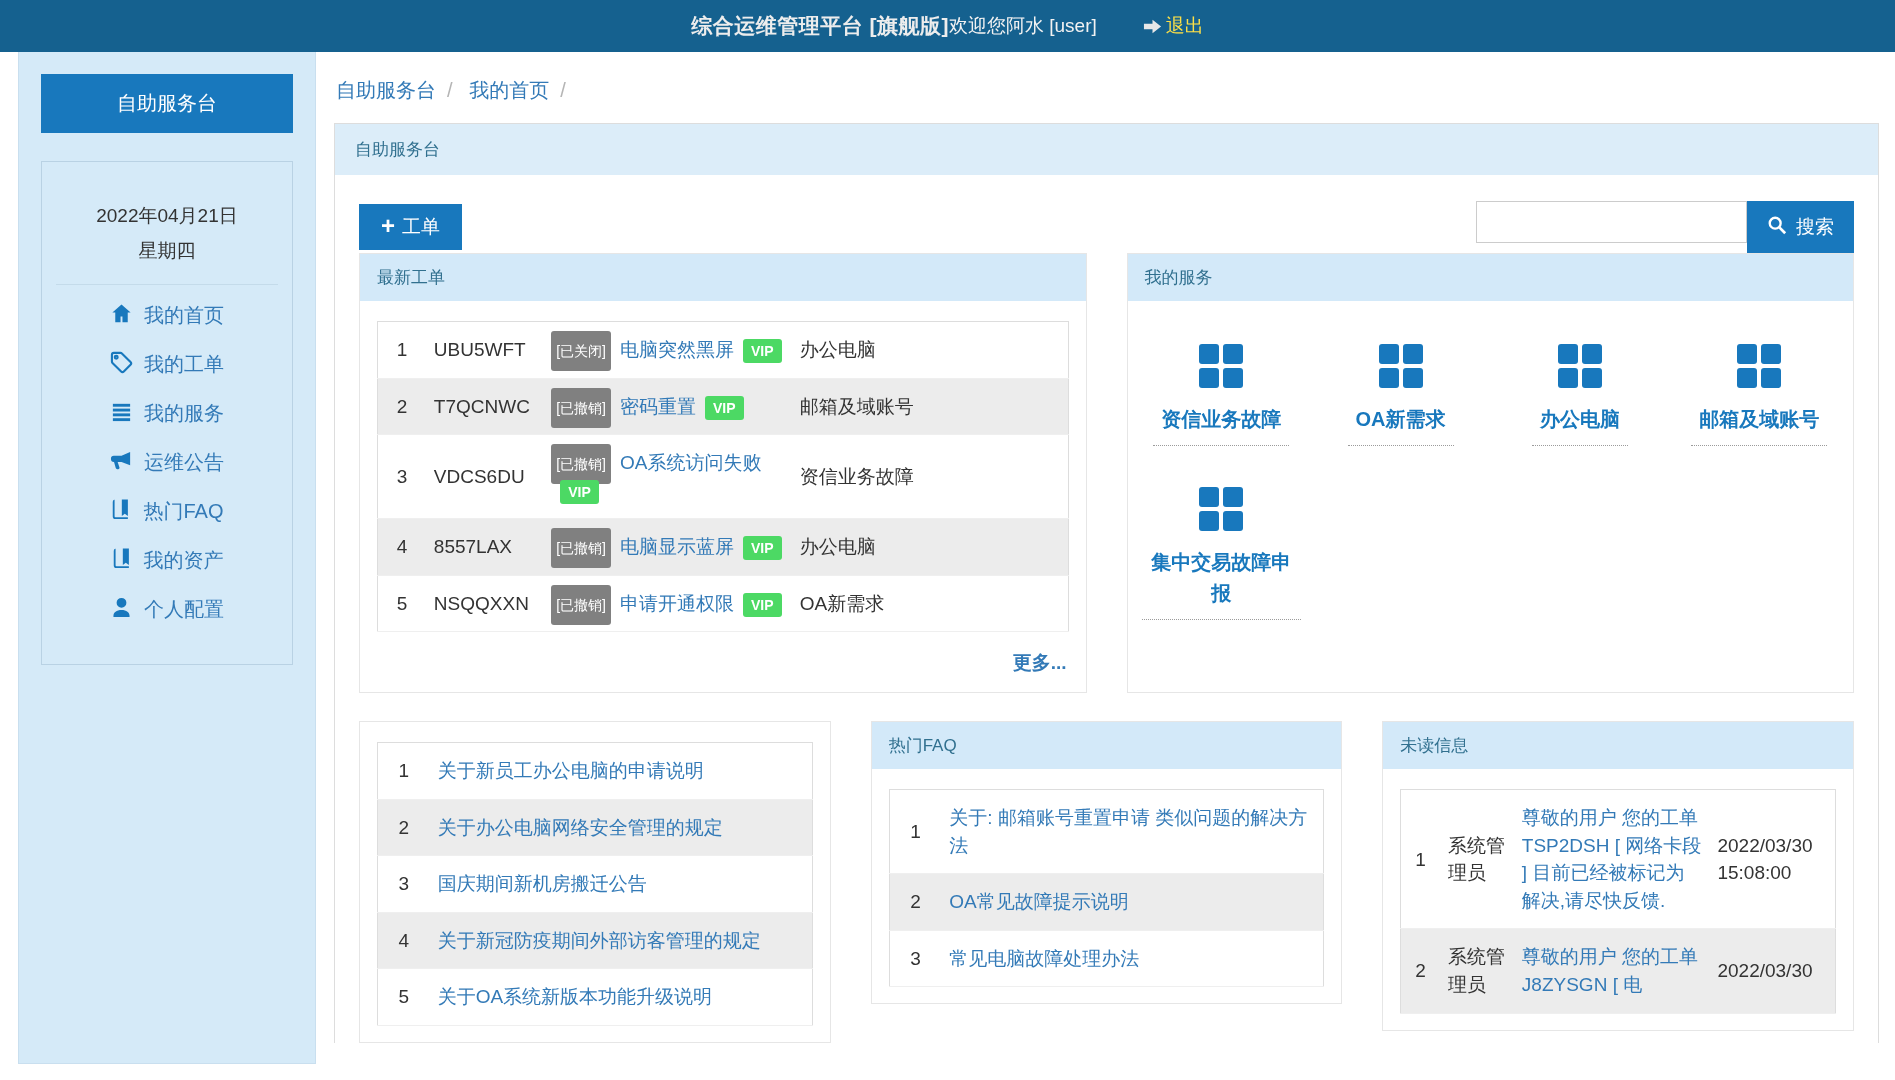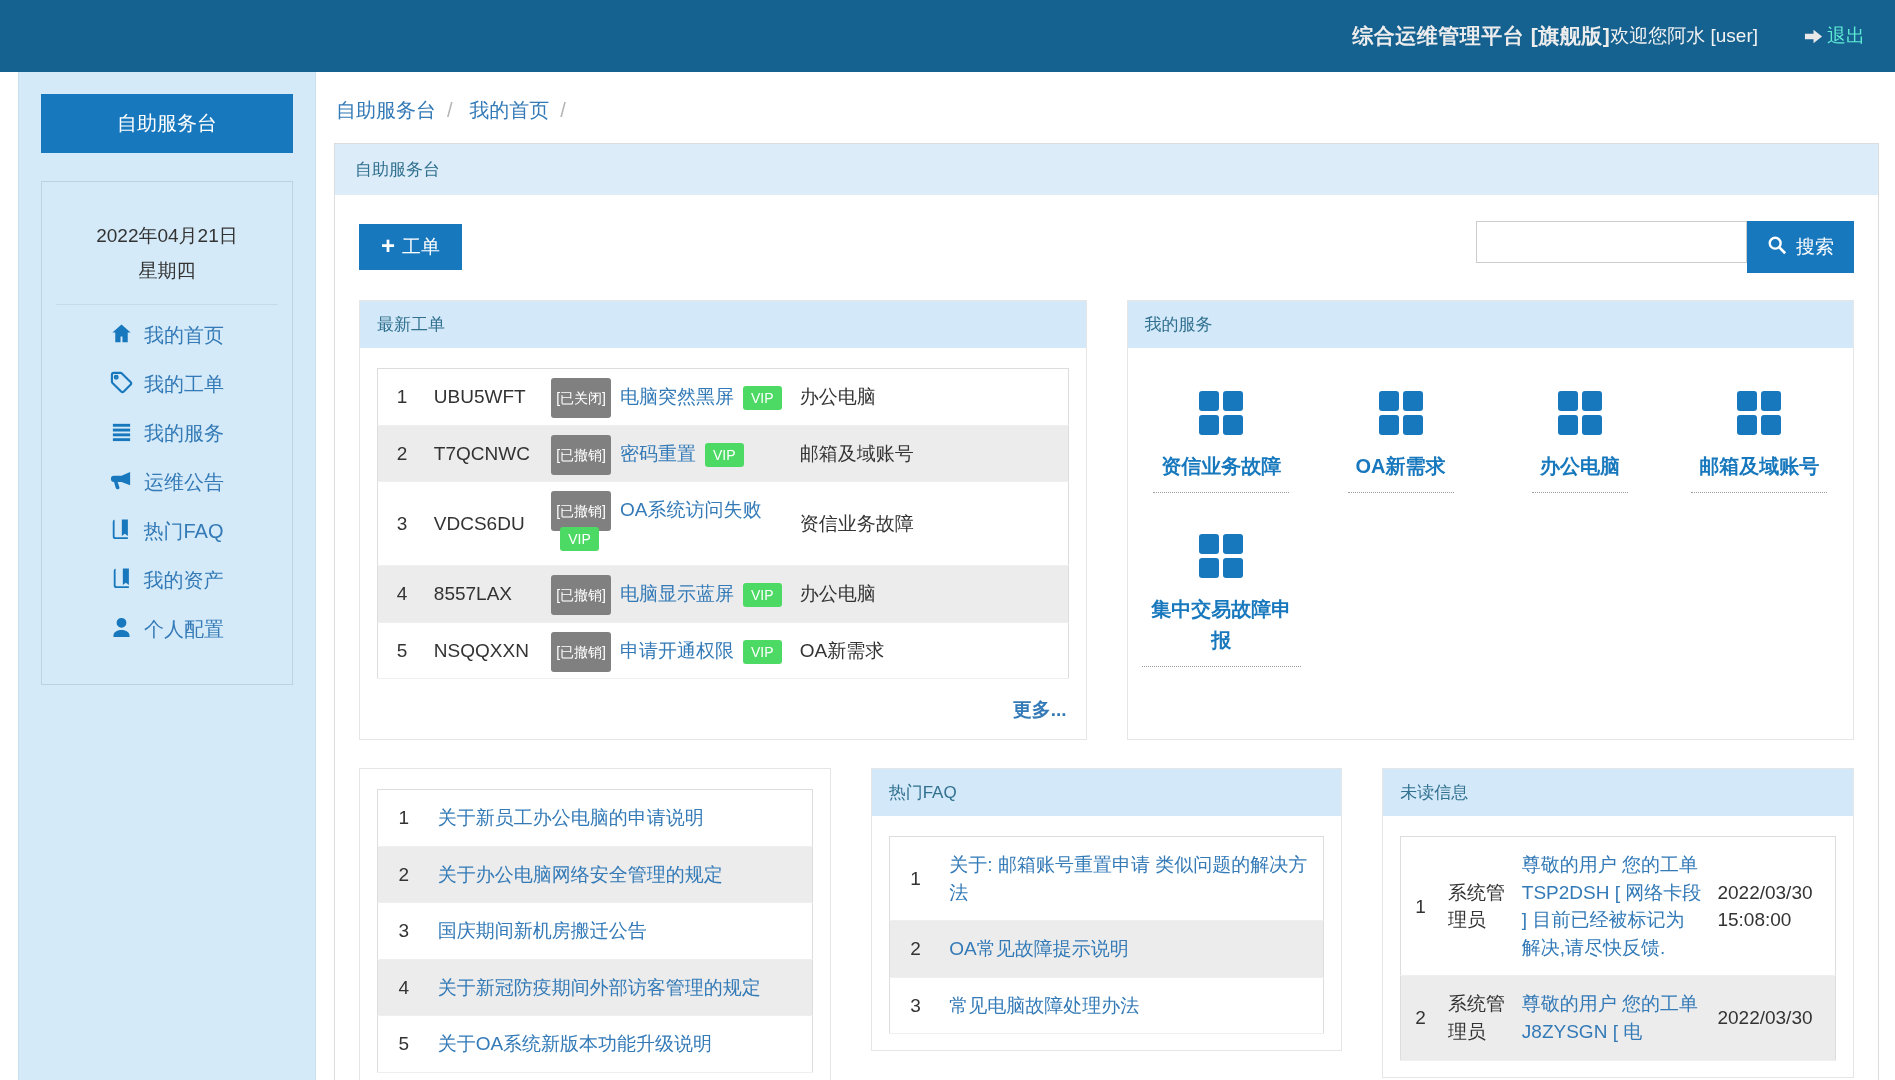--- a/index.html
+++ b/index.html
@@ -3,26 +3,26 @@
 <meta charset="utf-8">
 <style>
   html, body { margin:0; padding:0; }
   body {
     width:1895px; height:1080px; overflow:hidden;
     background:#fff; font-family:"Liberation Sans","DejaVu Sans",sans-serif;
     color:#333;
   }
   
   .header {
-    height:72px; background:#15618f; display:flex; align-items:center;
-    justify-content:flex-end; padding:0 30px; box-sizing:border-box;
+    height:52px; background:#15618f; display:flex; align-items:center;
+    justify-content:center; padding:0 30px; box-sizing:border-box;
   }
   .header-title { color:#ededed; font-size:21px; font-weight:bold; letter-spacing:.5px; }
   .header-right { display:flex; align-items:center; gap:46px; color:#f2f2f2; font-size:19px; }
-  .logout { display:flex; align-items:center; gap:4px; color:#5eead4; cursor:pointer; }
+  .logout { display:flex; align-items:center; gap:4px; color:#fde047; cursor:pointer; }
   .logout svg { display:block; }
 
   
   .layout { display:flex; height:1012px; }
   .sidebar {
     margin-left:18px; width:298px; flex-shrink:0; box-sizing:border-box;
     background:#d5eaf8; border:1px solid #c9dfef; border-top:none; padding:22px;
   }
   .sb-btn {
     background:#1878bd; color:#fff; font-size:20px; text-align:center;
@@ -58,39 +58,39 @@
   .search-input {
     width:271px; height:42px; border:1px solid #ccc; box-sizing:border-box;
     font-size:17px; padding:0 10px; outline:none;
   }
   .btn-search {
     display:inline-flex; align-items:center; gap:9px; background:#1878bd; color:#fff;
     border:none; font-size:19px; padding:0 20px; height:52px; cursor:pointer;
   }
 
   
-  .row-top { display:flex; gap:40px; margin-top:27px; align-items:stretch; }
+  .row-top { display:flex; gap:40px; align-items:stretch; }
   .row-bottom { display:flex; gap:40px; margin-top:28px; align-items:flex-start; }
   .panel { flex:1; border:1px solid #e6e6e6; min-width:0; background:#fff; }
   .panel-head { background:#d3e9f9; color:#31708f; font-size:17px; padding:12px 17px; }
   .panel-body { padding:20px 17px 16px; }
 
   table.tbl { width:100%; border-collapse:collapse; border:1px solid #ddd; font-size:19px; color:#333; }
   table.tbl td { padding:14px 8px; vertical-align:middle; line-height:1.45; }
   table.tbl tr { background:#fff; border-bottom:1px solid #efefef; }
   table.tbl tr.alt { background:#ececec; }
   td.c-num { text-align:center; width:42px; }
   a.lnk { color:#337ab7; text-decoration:none; cursor:pointer; }
 
   .badge-status {
     background:#808080; color:#fff; font-size:14px; padding:12px 5px;
     border-radius:3px; margin-right:9px; white-space:nowrap;
   }
   .badge-vip {
-    background:#4cd964; color:#fff; font-size:14px; font-weight:normal;
+    background:#4cd964; color:#fff; font-size:14px; font-weight:bold;
     padding:4px 8px; border-radius:3px; margin-left:9px;
   }
   .more { text-align:right; margin-top:18px; font-size:19px; padding-right:2px; }
   .more a { color:#337ab7; text-decoration:none; cursor:pointer;font-weight:bold; }
 
   
   .services { display:flex; flex-wrap:wrap; padding:26px 4px 6px; }
   .svc-item {
     width:25%; box-sizing:border-box; display:flex; flex-direction:column;
     align-items:center; padding:16px 10px 24px; cursor:pointer;

